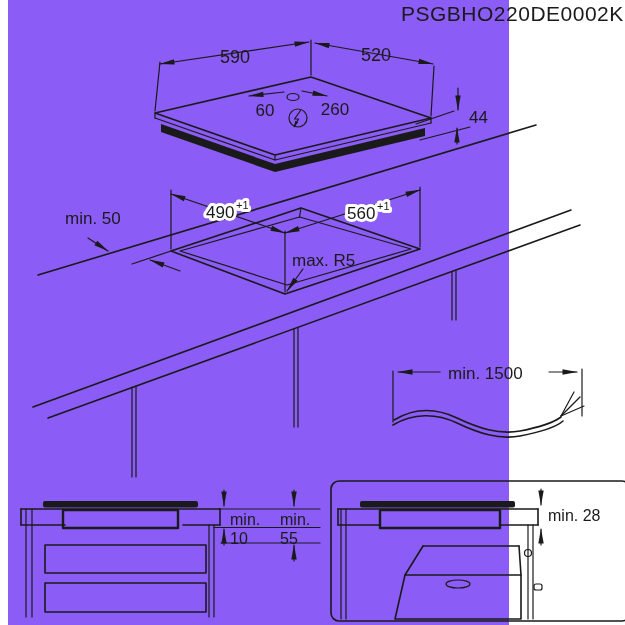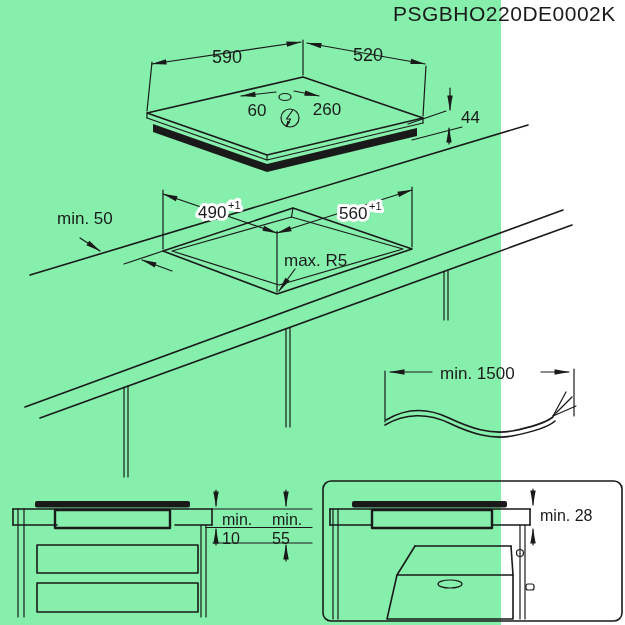--- a/index.html
+++ b/index.html
@@ -1,16 +1,16 @@
 <!DOCTYPE html>
 <html><head>
 <meta charset="utf-8">
 <style>
   html,body{margin:0;padding:0;background:#fff;}
-  .page{width:501px;height:625px;position:relative;background:#86efac;font-family:"Liberation Sans",sans-serif;}
+  .page{width:501px;height:625px;position:relative;background:#8b5cf6;font-family:"Liberation Sans",sans-serif;margin-left:8px;}
   svg{display:block;}
   .ln{stroke:#1a1a1a;stroke-width:1.6;fill:none;stroke-linecap:round;stroke-linejoin:round;}
   .thin{stroke-width:1.2;}
   .thick{stroke-width:2.4;}
   .fillblk{fill:#1a1a1a;stroke:none;}
   .txt{font-family:"Liberation Sans",sans-serif;font-size:17px;fill:#1a1a1a;}
   .txt-title{font-size:21px;letter-spacing:.5px;}
   .txt-dim{font-size:18px;}
   .txt-sup{font-size:11px;}
   .txt-sm{font-size:16px;}

